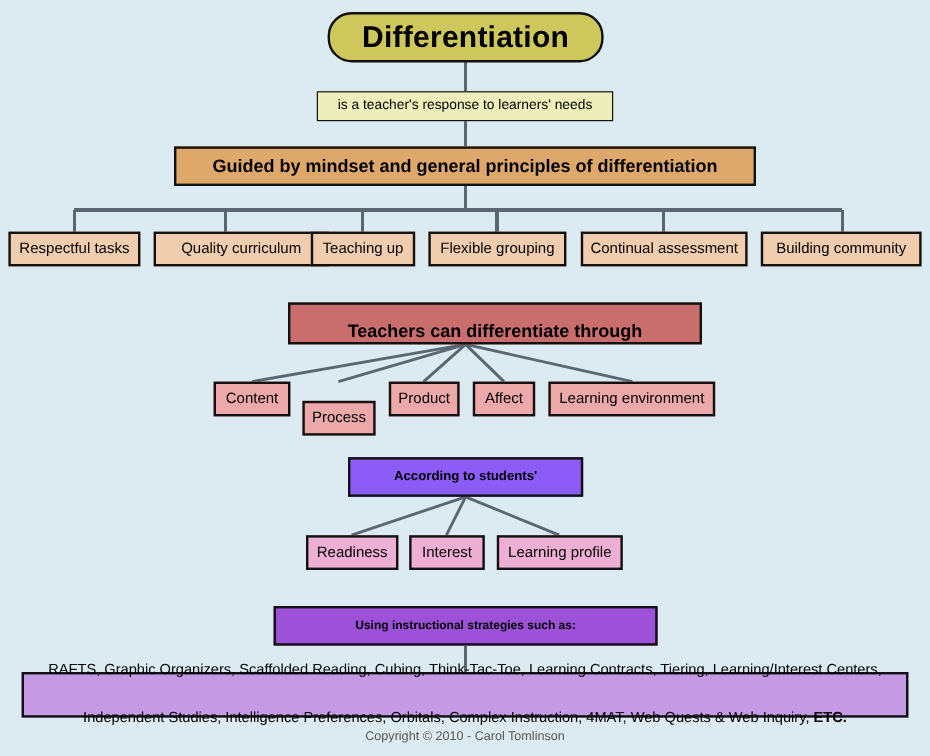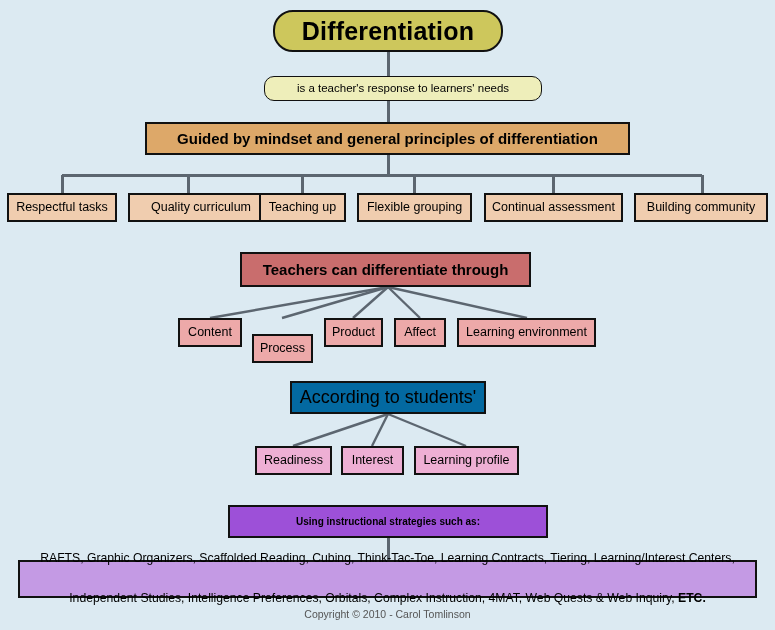--- a/index.html
+++ b/index.html
@@ -69,23 +69,23 @@
     background: #c96d6d;
     font-size: 15px;
     font-weight: bold;
   }
   .n-rose {
     background: #eda9a9;
     font-size: 12.5px;
     font-weight: normal;
   }
   .n-magenta {
-    background: #0369a1;
-    font-size: 18px;
-    font-weight: normal;
+    background: #8b5cf6;
+    font-size: 11px;
+    font-weight: bold;
   }
   .n-pink {
     background: #eeafd4;
     font-size: 12.5px;
     font-weight: normal;
   }
   .n-purple {
     background: #9d50d8;
     font-size: 10px;
     font-weight: bold;
@@ -149,21 +149,21 @@
     <g stroke="#5c6670" stroke-width="3" fill="none" shape-rendering="crispEdges">
 
       <line x1="388" y1="538" x2="388" y2="560"></line>
     </g>
   </svg>
 
   <div class="node n-title" style="left:273px; top:10px; width:230px; height:42px;">
     <span>Differentiation</span>
   </div>
 
-  <div class="node n-sub" style="left:264px; top:76px; width:278px; height:25px;border-radius:10px;">
+  <div class="node n-sub" style="left:264px; top:76px; width:247px; height:25px;">
     <span>is a teacher's response to learners' needs</span>
   </div>
 
   <div class="node n-guided" style="left:145px; top:122px; width:485px; height:33px;">
     <span>Guided by mindset and general principles of differentiation</span>
   </div>
 
   <div class="node n-peach" style="left:7px; top:193px; width:110px; height:29px;">
     <span>Respectful tasks</span>
   </div>
@@ -176,21 +176,21 @@
   <div class="node n-peach" style="left:357px; top:193px; width:115px; height:29px;">
     <span>Flexible grouping</span>
   </div>
   <div class="node n-peach" style="left:484px; top:193px; width:139px; height:29px;">
     <span>Continual assessment</span>
   </div>
   <div class="node n-peach" style="left:634px; top:193px; width:134px; height:29px;">
     <span>Building community</span>
   </div>
 
-  <div class="node n-red" style="left:240px; top:252px; width:291px; height:35px;">
+  <div class="node n-red" style="left:240px; top:252px; width:345px; height:35px;align-items:flex-end;">
     <span>Teachers can differentiate through</span>
   </div>
 
   <div class="node n-rose" style="left:178px; top:318px; width:64px; height:29px;">
     <span>Content</span>
   </div>
   <div class="node n-rose" style="left:252px; top:334px; width:61px; height:29px;">
     <span>Process</span>
   </div>
   <div class="node n-rose" style="left:324px; top:318px; width:59px; height:29px;">

